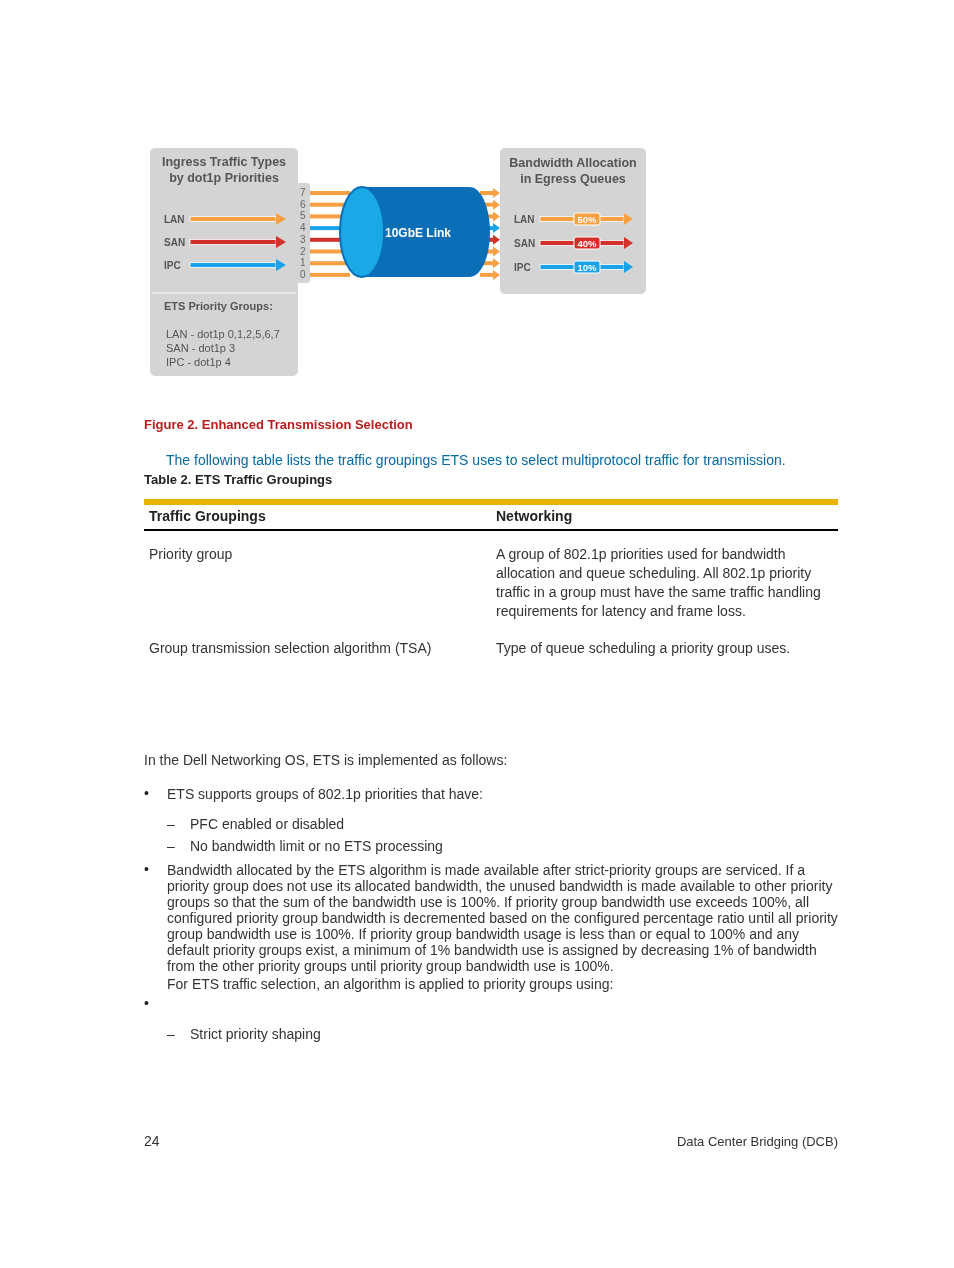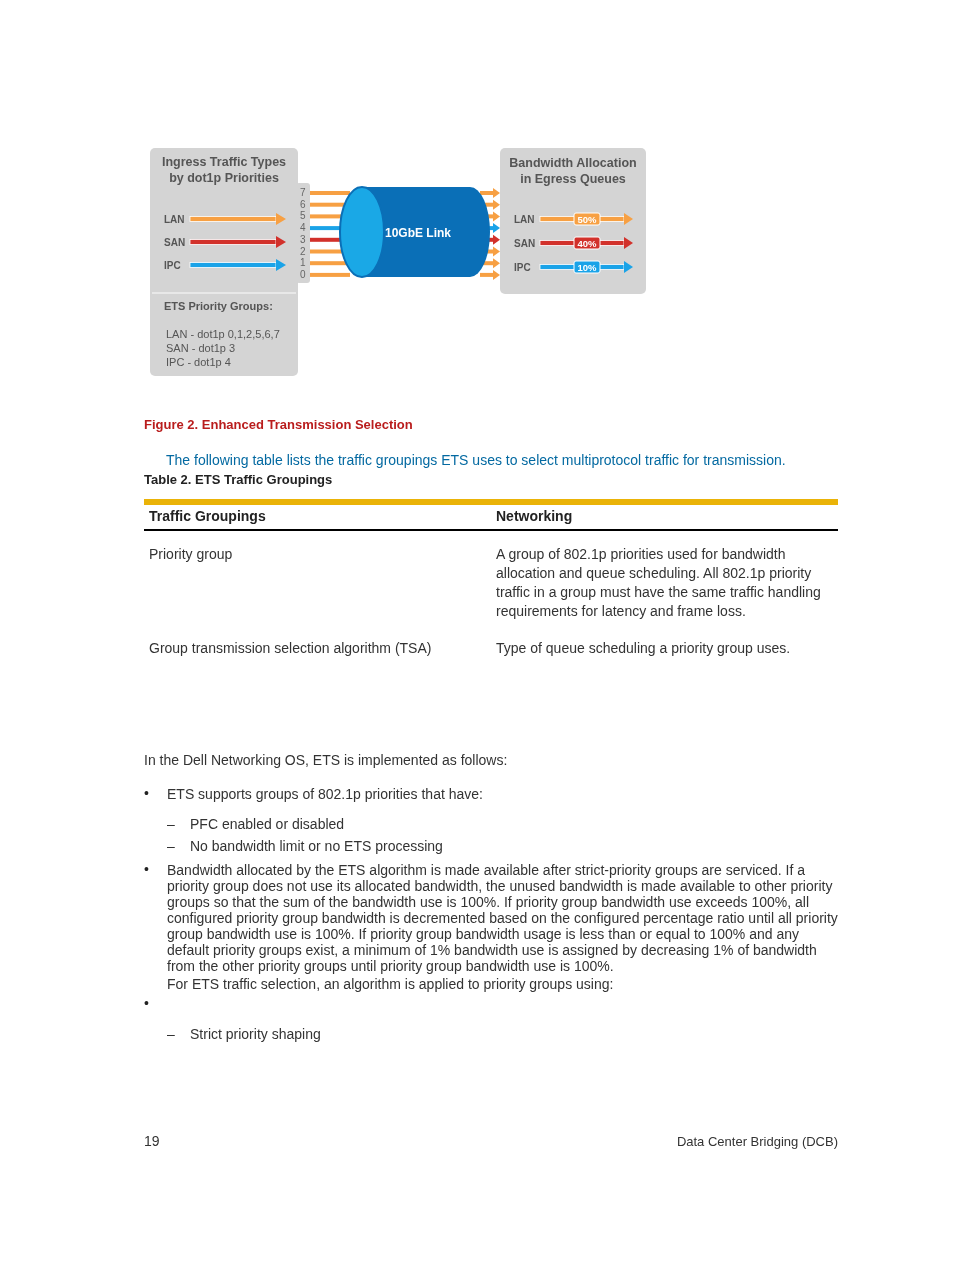--- a/index.html
+++ b/index.html
@@ -152,14 +152,14 @@
 <div class="dtext" style="top:838px;">No bandwidth limit or no ETS processing</div>
 
 <div class="bullet" style="top:861px;">•</div>
 <div class="btext" style="top:862px;">Bandwidth allocated by the ETS algorithm is made available after strict-priority groups are serviced. If a priority group does not use its allocated bandwidth, the unused bandwidth is made available to other priority groups so that the sum of the bandwidth use is 100%. If priority group bandwidth use exceeds 100%, all configured priority group bandwidth is decremented based on the configured percentage ratio until all priority group bandwidth use is 100%. If priority group bandwidth usage is less than or equal to 100% and any default priority groups exist, a minimum of 1% bandwidth use is assigned by decreasing 1% of bandwidth from the other priority groups until priority group bandwidth use is 100%.</div>
 
 <div class="bullet" style="top:995px;">•</div>
 <div class="btext" style="top:976px;">For ETS traffic selection, an algorithm is applied to priority groups using:</div>
 <div class="dash" style="top:1026px;">–</div>
 <div class="dtext" style="top:1026px;text-align:center;">Strict priority shaping</div>
 
-<div class="abs footer-left">19</div>
+<div class="abs footer-left">24</div>
 <div class="abs footer-right">Data Center Bridging (DCB)</div>
 
 </body></html>

